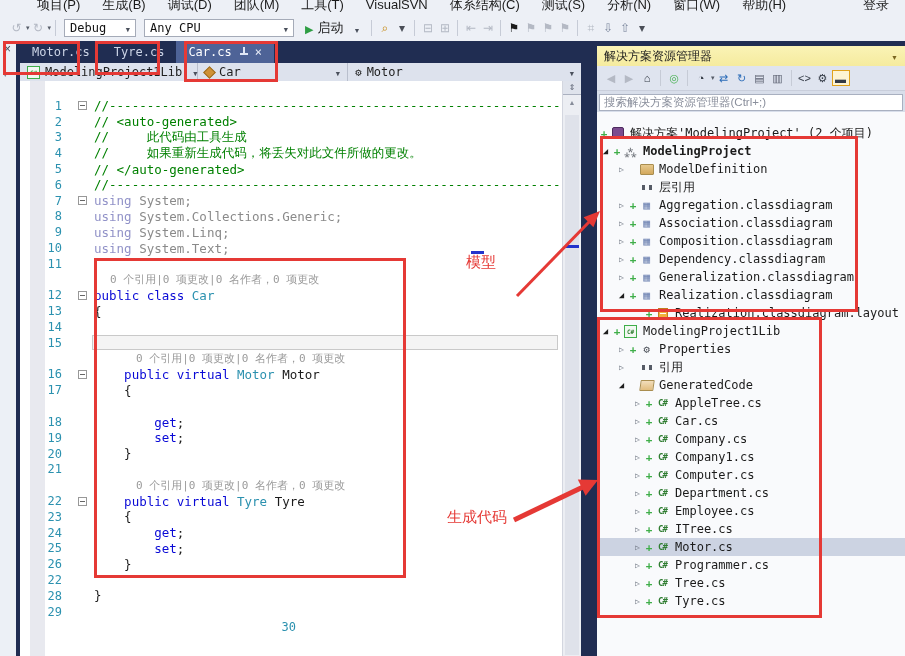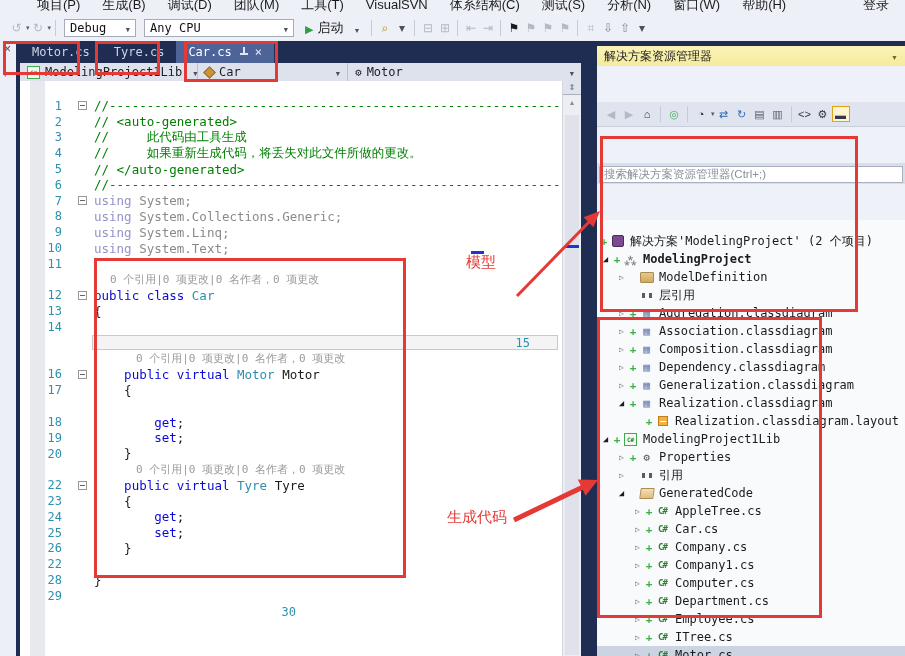--- a/index.html
+++ b/index.html
@@ -62,21 +62,21 @@
 
   
   .vsb{position:absolute;left:562px;top:81px;width:19px;height:575px;background:#eceef3;border-left:1px solid #d3d6df;box-sizing:border-box;}
   .vsb .split{height:13px;background:#dfe3ec;border-bottom:1px solid #aab0bf;text-align:center;font-size:8px;color:#5a6070;line-height:13px;}
   .vsb .up{text-align:center;font-size:7px;color:#868c99;padding-top:4px;}
   .vsb .thumb{position:absolute;left:2px;right:2px;top:34px;height:540px;background:#dfe2ea;}
 
   .middiv{position:absolute;left:581px;top:41px;width:16px;height:615px;background:#202d52;}
 
   
-  .sepanel{position:absolute;left:597px;top:46px;width:308px;height:610px;background:#eef1f7;display:flex;flex-direction:column;gap:36px;}
+  .sepanel{position:absolute;left:597px;top:46px;width:308px;height:610px;background:#eef1f7;display:flex;flex-direction:column;}
   .setitle{height:20px;flex:none;background:linear-gradient(#faf3b6,#f5eb9e);display:flex;align-items:center;padding:0 7px;font-size:12px;color:#1e1e1e;}
   .setitle .dd::after{color:#7a6620;}
   .setoolbar{height:24px;flex:none;background:#dfe4ef;display:flex;align-items:center;padding:0 5px;border-bottom:1px solid #c9cedb;}
   .seicon{font-size:11px;width:18px;height:16px;line-height:16px;text-align:center;flex:none;white-space:nowrap;}
   .seicon.dis{color:#b4b9c4;}
   .seicon.act{border:1px solid #e0a21c;background:#fdf4d2;box-sizing:border-box;}
   .sesearchwrap{height:21px;flex:none;background:#d8deea;padding:1px 2px;box-sizing:border-box;}
   .sesearchwrap input{width:100%;height:17px;border:1px solid #a9b0c0;font-size:11.5px;padding:0 4px;box-sizing:border-box;color:#333;font-family:"Liberation Sans",sans-serif;background:#fff;}
   .sesearchwrap input::placeholder{color:#8a8f9c;}
   .setree{flex:1;background:#f9fafc;overflow:hidden;padding-top:12px;font:12px "DejaVu Sans Mono",monospace;color:#1b1b1b;}
@@ -284,21 +284,21 @@
         <div class="crow" style="height: 15.8px;">
           <span class="ln">13</span>
           <span class="fold"></span>
           <span class="codetext"><span class="pl">{</span></span>
         </div>
         <div class="crow" style="height: 15.8px;">
           <span class="ln">14</span>
           <span class="fold"></span>
           <span class="codetext"></span>
         </div>
-        <div class="crow" style="height: 15.8px; justify-content: flex-end;">
+        <div class="crow" style="height: 15.8px;">
           <div class="curbox"></div>
           <span class="ln">15</span>
           <span class="fold"></span>
           <span class="codetext"></span>
         </div>
         <div class="lensrow" style="height: 15.8px; padding-left: 116px;">
           <span class="lenstext">0 个引用|0 项更改|0 名作者，0 项更改</span>
         </div>
         <div class="crow" style="height: 15.8px;">
           <span class="ln">16</span>
@@ -319,20 +319,25 @@
         </div>
         <div class="crow" style="height: 15.8px;">
           <span class="ln">19</span>
           <span class="fold"></span>
           <span class="codetext"><span class="pl">        </span><span class="kw">set</span><span class="pl">;</span></span>
         </div>
         <div class="crow" style="height: 15.8px;">
           <span class="ln">20</span>
           <span class="fold"></span>
           <span class="codetext"><span class="pl">    }</span></span>
+        </div>
+        <div class="crow" style="height: 15.8px;">
+          <span class="ln">21</span>
+          <span class="fold"></span>
+          <span class="codetext"></span>
         </div>
         <div class="lensrow" style="height: 15.8px; padding-left: 116px;">
           <span class="lenstext">0 个引用|0 项更改|0 名作者，0 项更改</span>
         </div>
         <div class="crow" style="height: 15.8px;">
           <span class="ln">22</span>
           <span class="fold">
             <span class="fbox"></span>
           </span>
           <span class="codetext"><span class="pl">    </span><span class="kw">public virtual </span><span class="ty">Tyre</span><span class="pl"> Tyre</span></span>

